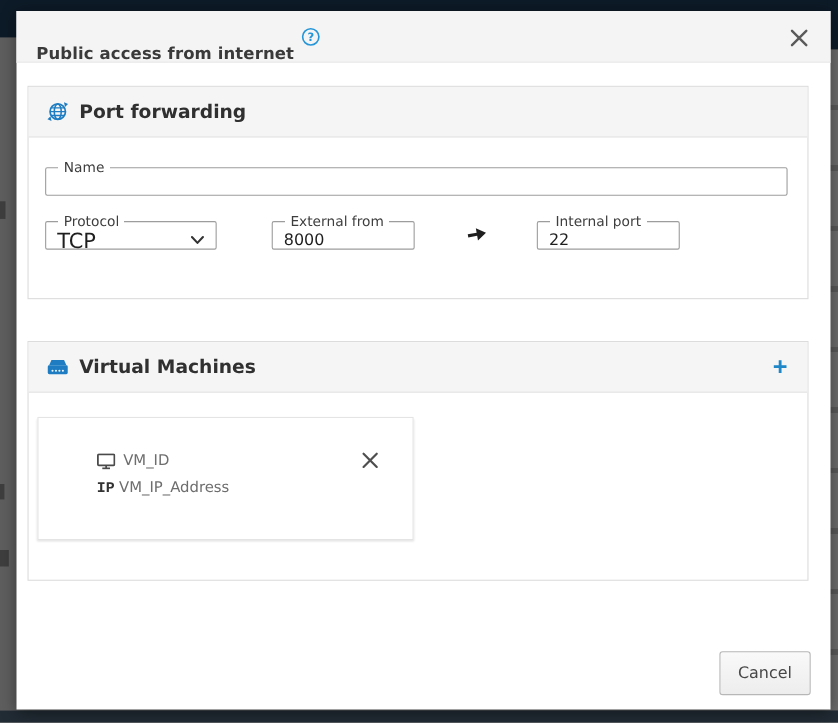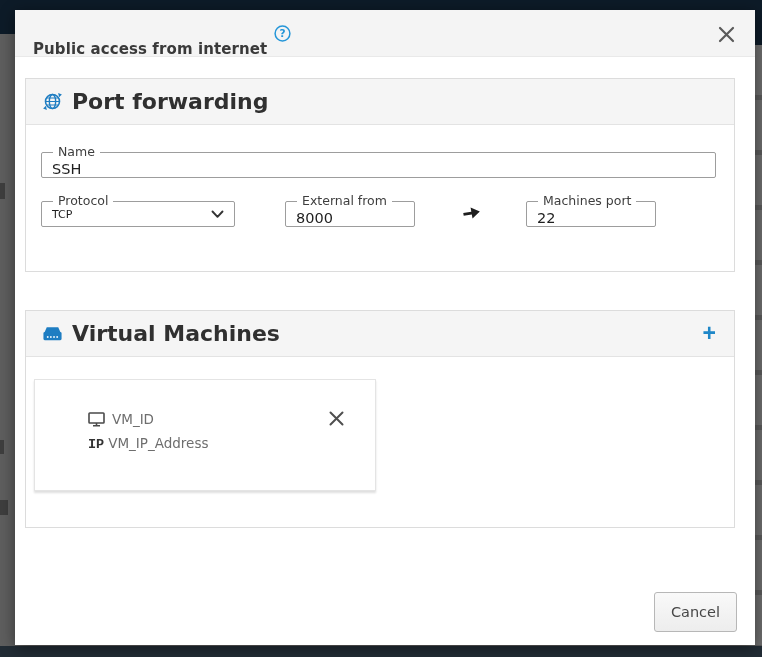--- a/index.html
+++ b/index.html
@@ -34,21 +34,21 @@
   
   .panel {
     margin: 0 20px 0 10px; border:1px solid #dcdcdc; background:#fff;
   }
   .panel-1 { margin-top:21px; }
   .panel-2 { margin-top:38px; }
   .panel-header {
     height:46px; background:#f5f5f5; border-bottom:1px solid #e3e3e3;
     display:flex; align-items:center; padding:0 16px;
   }
-  .panel-title { font-size:22px; font-weight:700; color:#303030; margin-left:9px; }
+  .panel-title { font-size:17px; font-weight:700; color:#303030; margin-left:9px; }
   .panel-header .spacer { flex:1; }
   .add-btn {
     background:none; border:0; padding:0 2px; cursor:pointer;
     font-size:23px; font-weight:700; color:#1e87c8; line-height:1;
   }
   .panel-body-1 { padding: 21px 20px 44px 15px; }
   .panel-body-2 { padding: 22px 0 36px 8px; }
   
   fieldset {
     border:1px solid #9d9d9d; border-radius:2px; margin:0; padding:0 10px 5px 10px;
@@ -56,25 +56,25 @@
   }
   legend {
     font-size:12.5px; color:#3e3e3e; padding:0 5px; margin-left:1px; line-height:1;margin-top:10px;
   }
   fieldset input {
     border:0; outline:0; width:100%; padding:0; background:transparent;
     font-size:14.5px; color:#1f1f1f; font-family:inherit;
   }
   .fs-name { width:675px; }
   .row2 { display:flex; align-items:center; margin-top:17px; }
-  .fs-protocol { width:194px; cursor:pointer; }
+  .fs-protocol { width:156px; cursor:pointer; }
   .fs-ext { width:130px; margin-left:50px; }
   .fs-int { width:130px; }
   .select-line { display:flex; align-items:center; justify-content:space-between; }
-  .select-value { font-size:11px; color:#1f1f1f; }
+  .select-value { font-size:19px; color:#1f1f1f; }
   .flow-arrow { margin:0 45px 0 47px; display:inline-flex; transform:rotate(-10deg) translateY(2px); }
   
   .vm-card {
     width:342px; height:112px; background:#fff; border:1px solid #e4e4e4;
     box-shadow: 0 2px 2px rgba(0,0,0,.13); position:relative;padding-left:27px;
   }
   .vm-line1 { display:flex; align-items:center; gap:7px; margin:31px 0 0 26px;
     font-size:13.5px; color:#6e6e6e; }
   .vm-line2 { margin:8px 0 0 26px; font-size:13.5px; color:#6e6e6e; }
   .vm-ip-label { font-weight:700; color:#333; margin-right:4px;font-family:Liberation Mono, monospace; }
@@ -134,21 +134,20 @@
           <path d="M4 12 H20 M5.2 8 H18.8 M5.2 16 H18.8" stroke="#1e7dc2" stroke-width="1.4" fill="none"></path>
           <path d="M18.5 2.2 l4.2 1.8 -3.2 3.2 z" fill="#1e7dc2"></path>
           <path d="M5.5 21.8 l-4.2 -1.8 3.2 -3.2 z" fill="#1e7dc2"></path>
         </svg>
       </span>
       <span class="panel-title">Port forwarding</span>
     </div>
     <div class="panel-body-1">
       <fieldset class="fs-name">
         <legend>Name</legend>
-        <input type="text" value="SSH" style="">
       </fieldset>
       <div class="row2">
         <fieldset class="fs-protocol">
           <legend>Protocol</legend>
           <div class="select-line">
             <span class="select-value">TCP</span>
             <span style="display:inline-flex;">
               <svg width="13" height="9" viewBox="0 0 13 9">
                 <path d="M1.5 1.5 L6.5 6.8 L11.5 1.5" fill="none" stroke="#333" stroke-width="1.9" stroke-linecap="round" stroke-linejoin="round"></path>
               </svg>
@@ -158,21 +157,21 @@
         <fieldset class="fs-ext">
           <legend>External from</legend>
           <input type="text" value="8000" style="">
         </fieldset>
         <span class="flow-arrow">
           <svg width="19" height="16" viewBox="0 0 19 16">
             <path d="M1 6.6 h8.2 V2.4 L17.6 8 L9.2 13.6 V9.4 H1 z" fill="#1f1f1f"></path>
           </svg>
         </span>
         <fieldset class="fs-int">
-          <legend>Machines port</legend>
+          <legend>Internal port</legend>
           <input type="text" value="22" style="">
         </fieldset>
       </div>
     </div>
   </section>
 
   <section class="panel panel-2">
     <div class="panel-header">
       <span style="display:inline-flex;">
         <svg width="21" height="18" viewBox="0 0 22 18">

